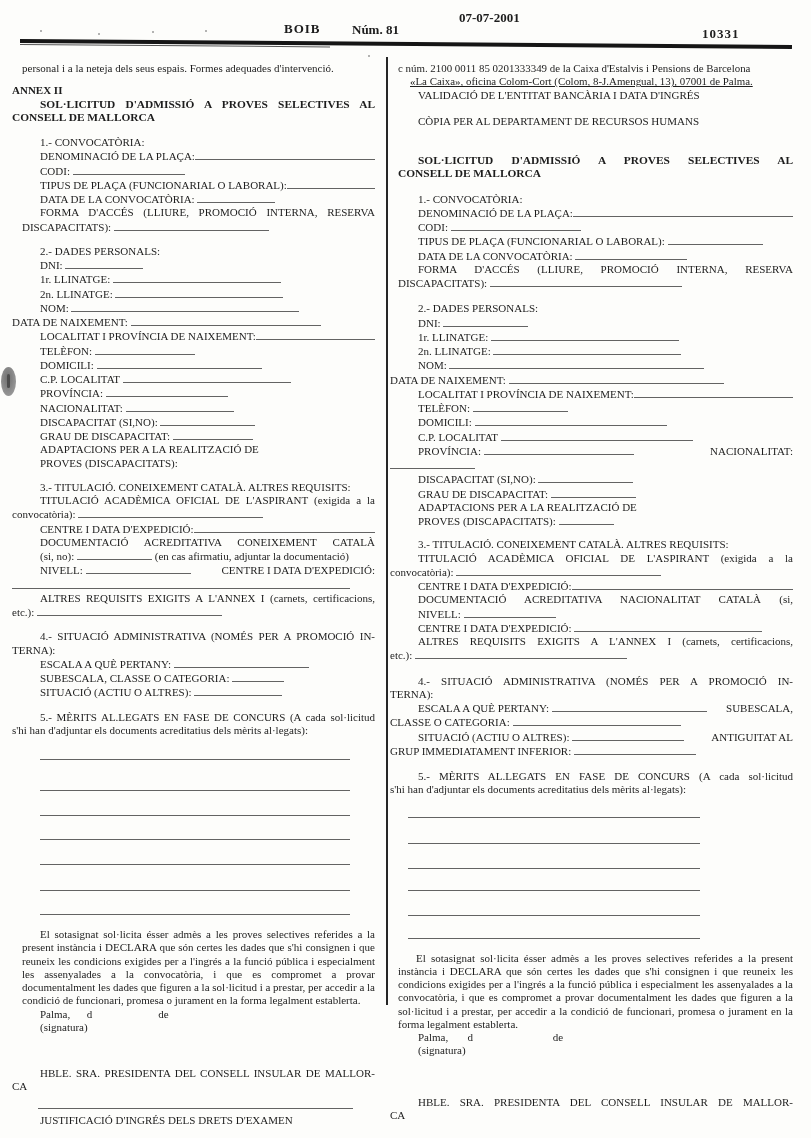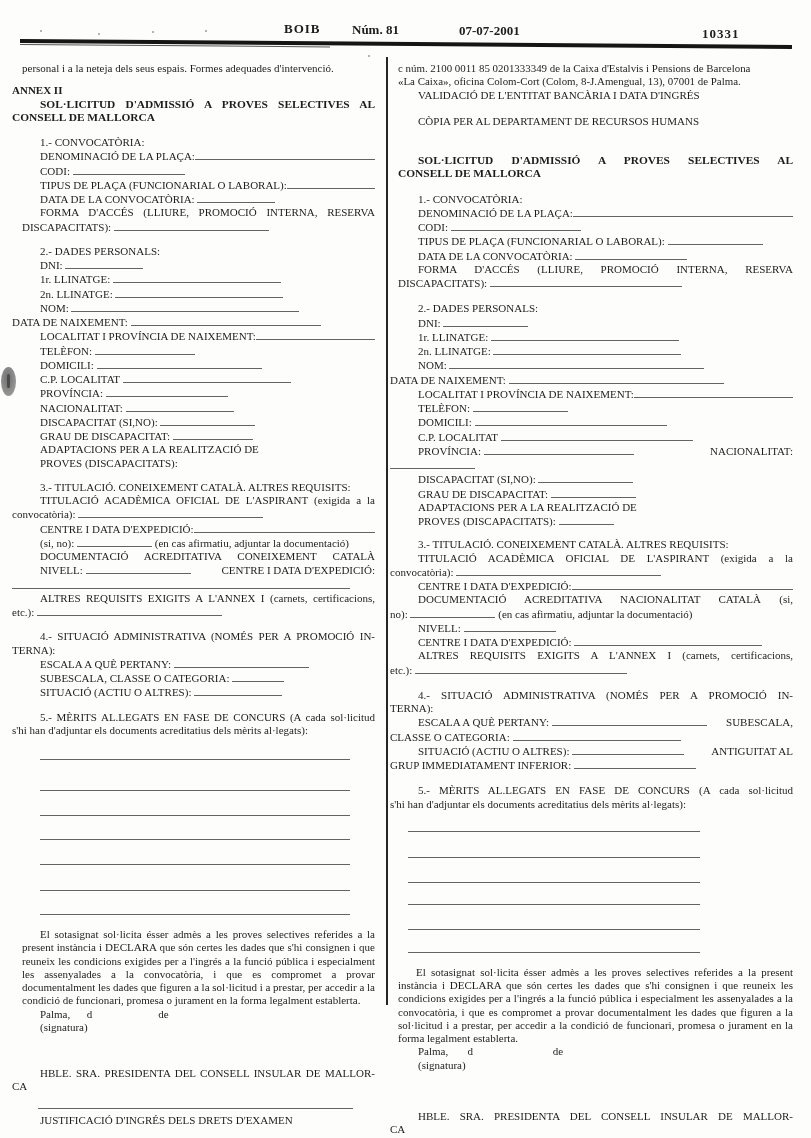--- a/index.html
+++ b/index.html
@@ -2,21 +2,21 @@
 <html><head>
 <meta charset="utf-8">
 <style>
   html,body{margin:0;padding:0;background:#ffffff;}
   .page{position:relative;width:811px;height:1138px;background:#fdfdfb;overflow:hidden;
         font-family:"Liberation Serif","DejaVu Serif",serif;color:#1d1d1d;}
   
   .hdr{position:absolute;font-weight:bold;font-size:13px;white-space:nowrap;}
   #h-journal{left:284px;top:21px;letter-spacing:1px;}
   #h-issue{left:352px;top:22px;}
-  #h-date{left:459px;top:23px;}
+  #h-date{left:459px;top:10px;}
   #h-page{left:702px;top:26px;letter-spacing:1px;}
   .header-rule{position:absolute;left:20px;top:39px;width:772px;height:3.5px;background:#161616;
                transform:rotate(0.45deg);transform-origin:left center;}
   .header-rule2{position:absolute;left:20px;top:44px;width:310px;height:1px;background:#555;
                 transform:rotate(0.45deg);transform-origin:left center;}
   .divider-v{position:absolute;left:386px;top:57px;width:2px;height:948px;background:#262626;}
   .speckle{position:absolute;width:2px;height:2px;border-radius:50%;background:#9a9a9a;}
   .hole{position:absolute;left:1px;top:367px;width:15px;height:29px;border-radius:50%;
         background:radial-gradient(ellipse at 45% 40%, #6f6f6f 0%, #8e8e8e 55%, #a5a5a5 100%);}
   .hole:after{content:"";position:absolute;left:6px;top:7px;width:3px;height:14px;background:#4c4c4c;border-radius:2px;}
@@ -96,22 +96,22 @@
       <div class="ln" style="margin-left: 28px;"><span>GRAU DE DISCAPACITAT:</span> <span class="blank" style="width: 80px;"></span></div>
       <div class="ln" style="margin-left: 28px;"><span>ADAPTACIONS PER A LA REALITZACIÓ DE</span></div>
       <div class="ln" style="margin-left: 28px;"><span>PROVES (DISCAPACITATS):</span></div>
       <div class="ln" style="margin-left: 28px; margin-top: 11px;"><span>3.- TITULACIÓ. CONEIXEMENT CATALÀ. ALTRES REQUISITS:</span></div>
       <div class="ln jl" style="margin-left: 28px;"><span>TITULACIÓ ACADÈMICA OFICIAL DE L'ASPIRANT (exigida a la</span></div>
       <div class="ln" style="margin-left: 0px;"><span>convocatòria):</span> <span class="blank" style="width: 185px;"></span></div>
       <div class="ln fl" style="margin-left: 28px;">
         <span>CENTRE I DATA D'EXPEDICIÓ:</span> 
         <span class="blank fill" style="min-width: 140px;"></span>
       </div>
+      <div class="ln jl" style="margin-left: 28px;"><span>DOCUMENTACIÓ ACREDITATIVA  CONEIXEMENT CATALÀ</span></div>
       <div class="ln" style="margin-left: 28px;"><span>(si, no):</span> <span class="blank" style="width: 75px;"></span><span> (en cas afirmatiu, adjuntar la documentació)</span></div>
-      <div class="ln jl" style="margin-left: 28px;"><span>DOCUMENTACIÓ ACREDITATIVA  CONEIXEMENT CATALÀ</span></div>
       <div class="ln sp" style="margin-left: 28px;">
         <span><span>NIVELL:</span> <span class="blank" style="width: 105px;"></span></span>
         <span>CENTRE I DATA D'EXPEDICIÓ:</span>
       </div>
       <div class="ln" style="margin-left: 0px;"><span class="blank" style="width: 338px;"></span></div>
       <div class="ln jl" style="margin-left: 28px;"><span>ALTRES REQUISITS EXIGITS A L'ANNEX I (carnets, certificacions,</span></div>
       <div class="ln" style="margin-left: 0px;"><span>etc.):</span> <span class="blank" style="width: 185px;"></span></div>
       <div class="ln jl" style="margin-left: 28px; margin-top: 11px;"><span>4.- SITUACIÓ ADMINISTRATIVA (NOMÉS PER A PROMOCIÓ IN-</span></div>
       <div class="ln" style="margin-left: 0px;"><span>TERNA):</span></div>
       <div class="ln" style="margin-left: 28px;"><span>ESCALA A QUÈ PERTANY:</span> <span class="blank" style="width: 135px;"></span></div>
@@ -143,21 +143,21 @@
       <div class="ln para" style="margin-left: 10px; margin-top: 14px;"><span>El sotasignat sol·licita ésser admès a les proves selectives referides a la present instància i DECLARA que són certes les dades que s'hi consignen i que reuneix les condicions exigides per a l'ingrés a la funció pública i especialment les assenyalades a la convocatòria, i que es compromet a provar documentalment les dades que figuren a la sol·licitud i a prestar, per accedir a la condició de funcionari, promesa o jurament en la forma legalment establerta.</span></div>
       <div class="ln" style="margin-left: 28px;"><span>Palma,&nbsp;&nbsp;&nbsp;&nbsp;&nbsp;&nbsp;d&nbsp;&nbsp;&nbsp;&nbsp;&nbsp;&nbsp;&nbsp;&nbsp;&nbsp;&nbsp;&nbsp;&nbsp;&nbsp;&nbsp;&nbsp;&nbsp;&nbsp;&nbsp;&nbsp;&nbsp;&nbsp;&nbsp;&nbsp;&nbsp;de</span></div>
       <div class="ln" style="margin-left: 28px;"><span>(signatura)</span></div>
       <div class="ln jl" style="margin-left: 28px; margin-top: 33px;"><span>HBLE. SRA. PRESIDENTA DEL CONSELL INSULAR DE MALLOR-</span></div>
       <div class="ln" style="margin-left: 0px;"><span>CA</span></div>
       <div class="ln" style="margin-left: 26px; margin-top: 4px;"><span class="blank" style="width: 315px;"></span></div>
       <div class="ln" style="margin-left: 28px; margin-top: 2px;"><span>JUSTIFICACIÓ D'INGRÉS DELS DRETS D'EXAMEN</span></div>
     </div>
   <div class="col col-right" id="col-right">
       <div class="ln small" style="margin-left: 8px;"><span>c núm. 2100 0011 85 0201333349 de la Caixa d'Estalvis i Pensions de Barcelona</span></div>
-      <div class="ln small" style="margin-left: 8px;"><span>«La Caixa», oficina Colom-Cort (Colom, 8-J.Amengual, 13), 07001 de Palma.</span></div>
+      <div class="ln small" style="margin-left: 20px; text-decoration: underline;"><span>«La Caixa», oficina Colom-Cort (Colom, 8-J.Amengual, 13), 07001 de Palma.</span></div>
       <div class="ln" style="margin-left: 28px;"><span>VALIDACIÓ DE L'ENTITAT BANCÀRIA I DATA D'INGRÉS</span></div>
       <div class="ln" style="margin-left: 28px; margin-top: 13px;"><span>CÒPIA PER AL DEPARTAMENT DE RECURSOS HUMANS</span></div>
       <div class="ln ttl jl" style="margin-left: 28px; margin-top: 26px;"><span>SOL·LICITUD D'ADMISSIÓ A PROVES SELECTIVES AL</span></div>
       <div class="ln ttl" style="margin-left: 8px;"><span>CONSELL DE MALLORCA</span></div>
       <div class="ln" style="margin-left: 28px; margin-top: 12px;"><span>1.- CONVOCATÒRIA:</span></div>
       <div class="ln fl" style="margin-left: 28px;">
         <span>DENOMINACIÓ DE LA PLAÇA:</span> 
         <span class="blank fill" style="min-width: 185px;"></span>
       </div>
       <div class="ln" style="margin-left: 28px;"><span>CODI:</span> <span class="blank" style="width: 130px;"></span></div>
@@ -188,21 +188,20 @@
       <div class="ln" style="margin-left: 28px;"><span>ADAPTACIONS PER A LA REALITZACIÓ DE</span></div>
       <div class="ln" style="margin-left: 28px;"><span>PROVES (DISCAPACITATS):</span> <span class="blank" style="width: 55px;"></span></div>
       <div class="ln" style="margin-left: 28px; margin-top: 10px;"><span>3.- TITULACIÓ. CONEIXEMENT CATALÀ. ALTRES REQUISITS:</span></div>
       <div class="ln jl" style="margin-left: 28px;"><span>TITULACIÓ ACADÈMICA OFICIAL DE L'ASPIRANT (exigida a la</span></div>
       <div class="ln" style="margin-left: 0px;"><span>convocatòria):</span> <span class="blank" style="width: 205px;"></span></div>
       <div class="ln fl" style="margin-left: 28px;">
         <span>CENTRE I DATA D'EXPEDICIÓ:</span> 
         <span class="blank fill" style="min-width: 218px;"></span>
       </div>
       <div class="ln jl" style="margin-left: 28px;"><span>DOCUMENTACIÓ ACREDITATIVA  NACIONALITAT CATALÀ (si,</span></div>
-      <div class="ln" style="margin-left: 0px;"><span>no):</span> <span class="blank" style="width: 85px;"></span><span> (en cas afirmatiu, adjuntar la documentació)</span></div>
       <div class="ln" style="margin-left: 28px;"><span>NIVELL:</span> <span class="blank" style="width: 92px;"></span></div>
       <div class="ln" style="margin-left: 28px;"><span>CENTRE I DATA D'EXPEDICIÓ:</span> <span class="blank" style="width: 188px;"></span></div>
       <div class="ln jl" style="margin-left: 28px;"><span>ALTRES REQUISITS EXIGITS A L'ANNEX I (carnets, certificacions,</span></div>
       <div class="ln" style="margin-left: 0px;"><span>etc.):</span> <span class="blank" style="width: 212px;"></span></div>
       <div class="ln jl" style="margin-left: 28px; margin-top: 12px;"><span>4.- SITUACIÓ ADMINISTRATIVA (NOMÉS PER A PROMOCIÓ IN-</span></div>
       <div class="ln" style="margin-left: 0px;"><span>TERNA):</span></div>
       <div class="ln sp" style="margin-left: 28px;">
         <span><span>ESCALA A QUÈ PERTANY:</span> <span class="blank" style="width: 155px;"></span></span>
         <span>SUBESCALA,</span>
       </div>

